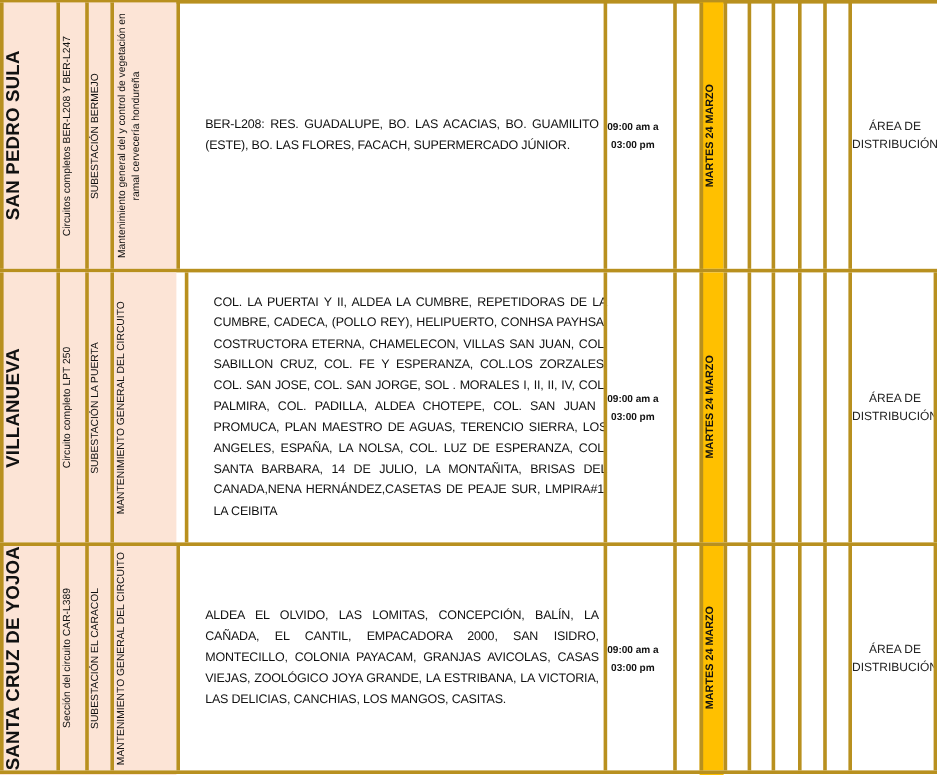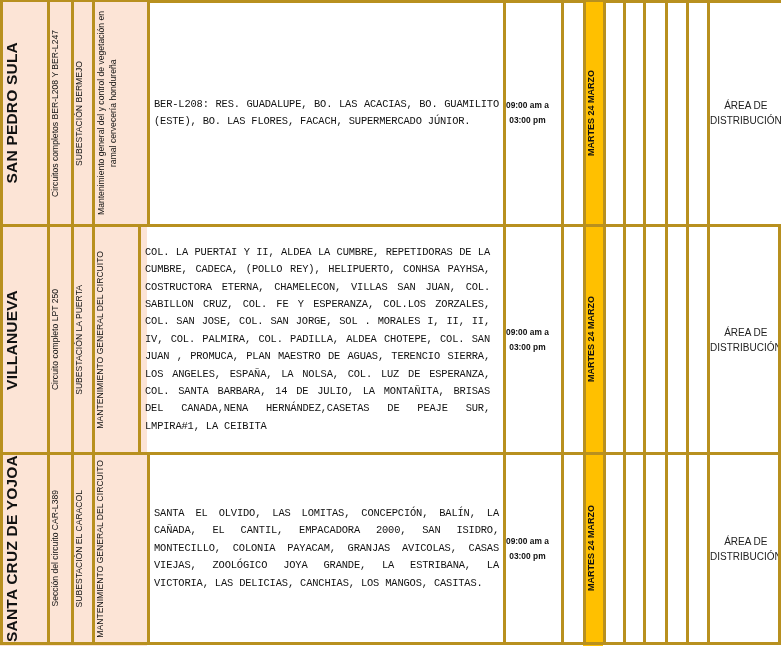--- a/index.html
+++ b/index.html
@@ -17,23 +17,23 @@
   .hline { position: absolute; left: 0; width: 781px; height: 3px; background: #b8901f; }
   .vert {
     writing-mode: vertical-rl; transform: rotate(180deg);
     text-align: center; white-space: nowrap; color: #111;
   }
   .city { font-weight: bold; font-size: 15.5px; letter-spacing: 0.2px; }
   .small-v { font-size: 8.6px; }
   .work-v { font-size: 8.6px; line-height: 12px; white-space: normal; max-height: 210px; }
   .date-v { font-weight: bold; font-size: 9px; }
   .areas {
-    font-family: Liberation Mono, monospace;
+    font-family: Liberation Sans, sans-serif;
     font-size: 10.4px; line-height: 17.4px; color: #111;
-    text-align: justify; padding: 0 4px 0 4px; justify-content: flex-start;
+    text-align: justify; padding: 0 4px 0 21px; justify-content: flex-start;
     letter-spacing: -0.15px;
   }
   .areas span { display: block; width: 100%; }
   .time { font-weight: bold; font-size: 8.4px; line-height: 15px; text-align: center; color: #111; }
   .area-dist { font-size: 10px; line-height: 15px; text-align: center; color: #222; }
   .rightedge { position: absolute; top: 0; bottom: 0; left: 778px; width: 3px; background: #b8901f; }
 </style>
 </head>
 <body>
 
@@ -90,21 +90,21 @@
     </div>
     <div class="cell pink" style="left:47px; width:24px;">
       <div class="vert small-v">Circuito completo LPT 250</div>
     </div>
     <div class="cell pink" style="left:71px; width:21px;">
       <div class="vert small-v">SUBESTACIÓN LA PUERTA</div>
     </div>
     <div class="cell pink" style="left:92px; width:55px;">
       <div class="vert small-v">MANTENIMIENTO GENERAL DEL CIRCUITO</div>
     </div>
-    <div class="cell areas" style="left:138px; width:356px;">
+    <div class="cell areas" style="left:154px; width:356px;">
       <div style="width:100%;">
         <span>COL. LA PUERTAI Y II, ALDEA LA CUMBRE, REPETIDORAS DE LA CUMBRE, CADECA, (POLLO REY), HELIPUERTO, CONHSA PAYHSA, COSTRUCTORA ETERNA, CHAMELECON, VILLAS SAN JUAN, COL. SABILLON CRUZ, COL. FE Y ESPERANZA, COL.LOS ZORZALES, COL. SAN JOSE, COL. SAN JORGE, SOL . MORALES I, II, II, IV, COL. PALMIRA, COL. PADILLA, ALDEA CHOTEPE, COL. SAN JUAN , PROMUCA, PLAN MAESTRO DE AGUAS, TERENCIO SIERRA, LOS ANGELES, ESPAÑA, LA NOLSA, COL. LUZ DE ESPERANZA, COL. SANTA BARBARA, 14 DE JULIO, LA MONTAÑITA, BRISAS DEL CANADA,NENA HERNÁNDEZ,CASETAS DE PEAJE SUR,  LMPIRA#1, LA CEIBITA</span>
       </div>
     </div>
     <div class="cell time" style="left:503px; width:58px;">
       <div>
         <div>09:00 am a</div>
         <div>03:00 pm</div>
       </div>
     </div>
@@ -136,21 +136,21 @@
       <div class="vert small-v">Sección del circuito CAR-L389</div>
     </div>
     <div class="cell pink" style="left:71px; width:21px;">
       <div class="vert small-v">SUBESTACIÓN EL CARACOL</div>
     </div>
     <div class="cell pink" style="left:92px; width:55px;">
       <div class="vert small-v">MANTENIMIENTO GENERAL DEL CIRCUITO</div>
     </div>
     <div class="cell areas" style="left:147px; width:356px;">
       <div style="width:100%;">
-        <span>SANTA EL OLVIDO, LAS LOMITAS, CONCEPCIÓN, BALÍN, LA CAÑADA, EL CANTIL, EMPACADORA 2000, SAN ISIDRO, MONTECILLO, COLONIA PAYACAM, GRANJAS AVICOLAS, CASAS VIEJAS, ZOOLÓGICO JOYA GRANDE, LA ESTRIBANA, LA VICTORIA, LAS DELICIAS, CANCHIAS, LOS MANGOS, CASITAS.</span>
+        <span>ALDEA EL OLVIDO, LAS LOMITAS, CONCEPCIÓN, BALÍN, LA CAÑADA, EL CANTIL, EMPACADORA 2000, SAN ISIDRO, MONTECILLO, COLONIA PAYACAM, GRANJAS AVICOLAS, CASAS VIEJAS, ZOOLÓGICO JOYA GRANDE, LA ESTRIBANA, LA VICTORIA, LAS DELICIAS, CANCHIAS, LOS MANGOS, CASITAS.</span>
       </div>
     </div>
     <div class="cell time" style="left:503px; width:58px;">
       <div>
         <div>09:00 am a</div>
         <div>03:00 pm</div>
       </div>
     </div>
     <div class="cell" style="left:561px; width:22px;"></div>
     <div class="cell yellow" style="left:583px; width:20px;">

